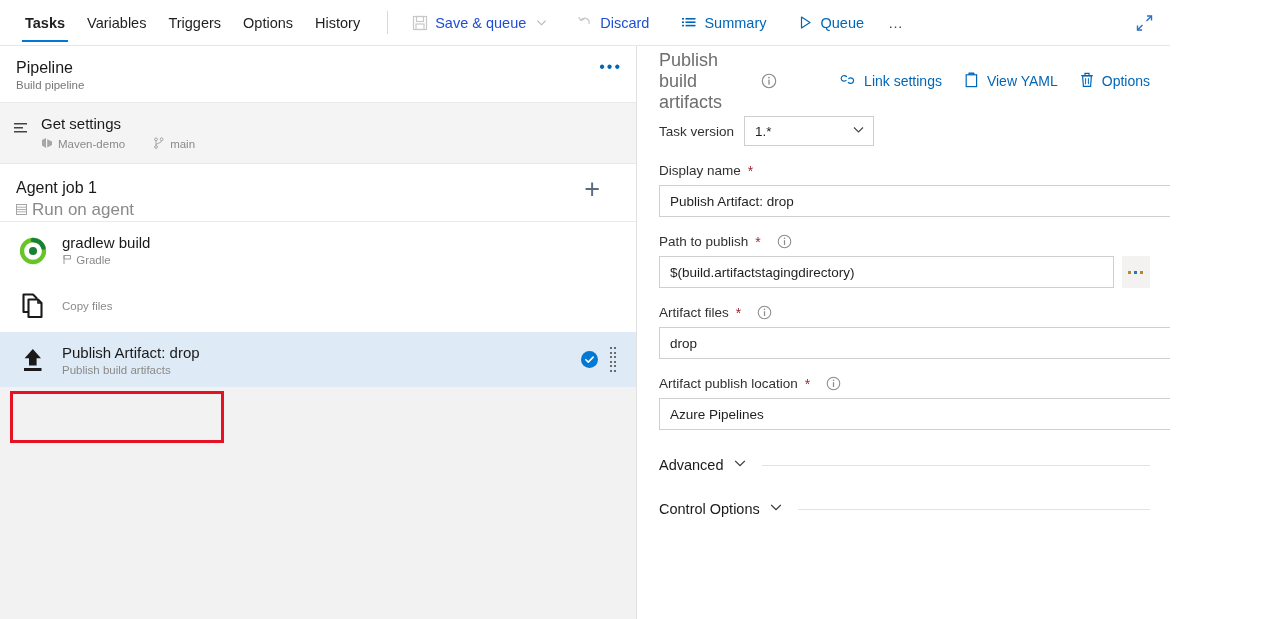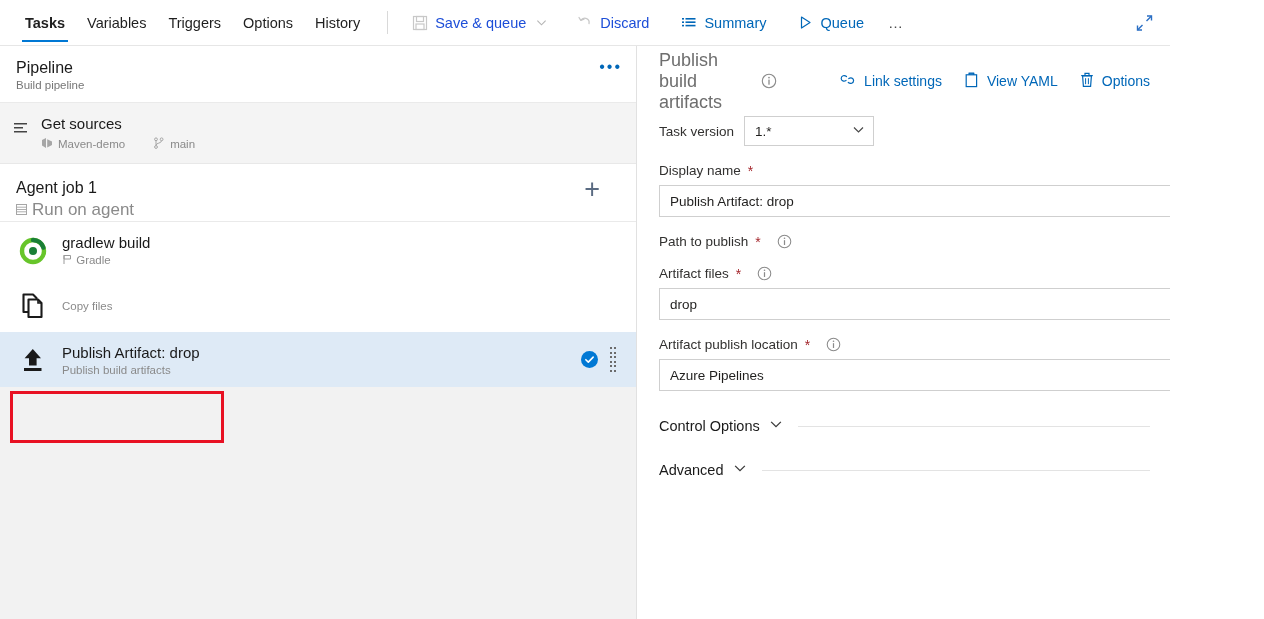--- a/index.html
+++ b/index.html
@@ -325,21 +325,21 @@
         <span class="gs-icon">
           <svg width="17" height="15" viewBox="0 0 17 15">
             <g fill="#444">
               <rect x="0" y="2" width="13" height="1.5"></rect>
               <rect x="0" y="6" width="9" height="1.5"></rect>
               <rect x="0" y="10" width="13" height="1.5"></rect>
             </g>
           </svg>
         </span>
         <div>
-          <div class="gs-title">Get sources</div>
+          <div class="gs-title">Get settings</div>
           <div class="gs-meta">
             <span class="gs-meta-item">
               <span>
                 <svg width="12" height="12" viewBox="0 0 12 12">
                   <path d="M1 3 L5 1 L5 11 L1 8.5 Z M6.2 2.2 L11 4.5 L11 8 L6.2 10.5 Z" fill="#a6a6a6"></path>
                 </svg>
               </span>
               <span>Maven-demo</span>
             </span>
             <span class="gs-meta-item">
@@ -525,20 +525,28 @@
           <span>Path to publish</span>
           <span class="req">*</span>
           <span class="info-ico">
             <svg width="15" height="15" viewBox="0 0 16 16">
               <circle cx="8" cy="8" r="6.7" fill="none" stroke="#8a8a8a" stroke-width="1.1"></circle>
               <circle cx="8" cy="4.6" r="0.85" fill="#8a8a8a"></circle>
               <rect x="7.35" y="6.6" width="1.3" height="5.1" fill="#8a8a8a"></rect>
             </svg>
           </span>
         </div>
+        <div class="input-with-btn">
+          <input class="txt-input short" value="$(build.artifactstagingdirectory)" style="">
+          <div class="browse-btn">
+            <i style="background:#b58a2a;"></i>
+            <i style="background:#2b6fc4;"></i>
+            <i style="background:#b58a2a;"></i>
+          </div>
+        </div>
       </div>
 
       <div class="field">
         <div class="field-label">
           <span>Artifact files</span>
           <span class="req">*</span>
           <span class="info-ico">
             <svg width="15" height="15" viewBox="0 0 16 16">
               <circle cx="8" cy="8" r="6.7" fill="none" stroke="#8a8a8a" stroke-width="1.1"></circle>
               <circle cx="8" cy="4.6" r="0.85" fill="#8a8a8a"></circle>
@@ -565,35 +573,35 @@
           <span>Azure Pipelines</span>
           <span style="margin-left:auto;">
             <svg width="14" height="14" viewBox="0 0 13 13">
               <path d="M2 4.5 L6.5 9 L11 4.5" fill="none" stroke="#4a4a4a" stroke-width="1.2"></path>
             </svg>
           </span>
         </div>
       </div>
 
       <div class="collapse-sec">
+        <span class="cs-label">Advanced</span>
+        <span>
+          <svg width="14" height="14" viewBox="0 0 13 13">
+            <path d="M2 4.5 L6.5 9 L11 4.5" fill="none" stroke="#3a3a3a" stroke-width="1.2"></path>
+          </svg>
+        </span>
+        <span class="cs-rule"></span>
+      </div>
+
+      <div class="collapse-sec">
         <span class="cs-label">Control Options</span>
         <span>
           <svg width="14" height="14" viewBox="0 0 13 13">
             <path d="M2 4.5 L6.5 9 L11 4.5" fill="none" stroke="#3a3a3a" stroke-width="1.2"></path>
           </svg>
         </span>
         <span class="cs-rule"></span>
       </div>
 
-      <div class="collapse-sec">
-        <span class="cs-label">Advanced</span>
-        <span>
-          <svg width="14" height="14" viewBox="0 0 13 13">
-            <path d="M2 4.5 L6.5 9 L11 4.5" fill="none" stroke="#3a3a3a" stroke-width="1.2"></path>
-          </svg>
-        </span>
-        <span class="cs-rule"></span>
-      </div>
-
 
     </div>
   </div>
 </div>
 
 </body></html>

